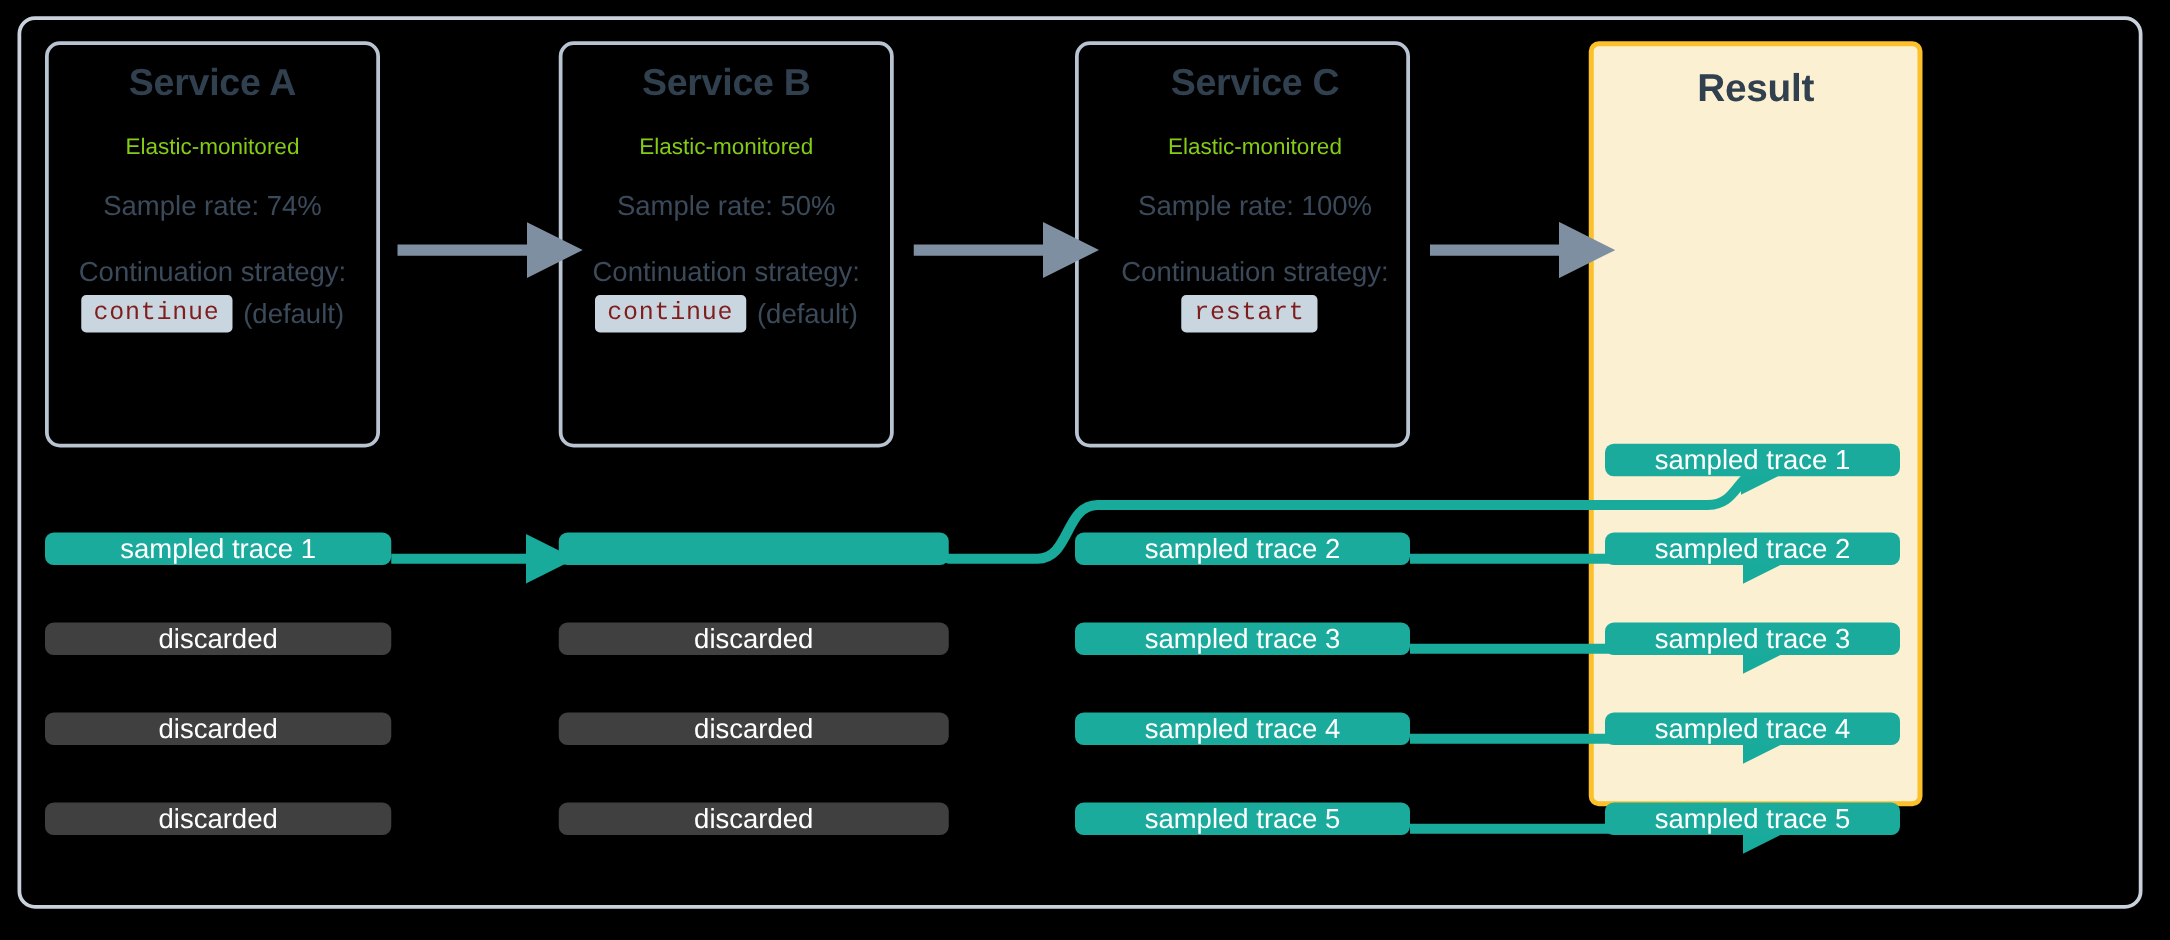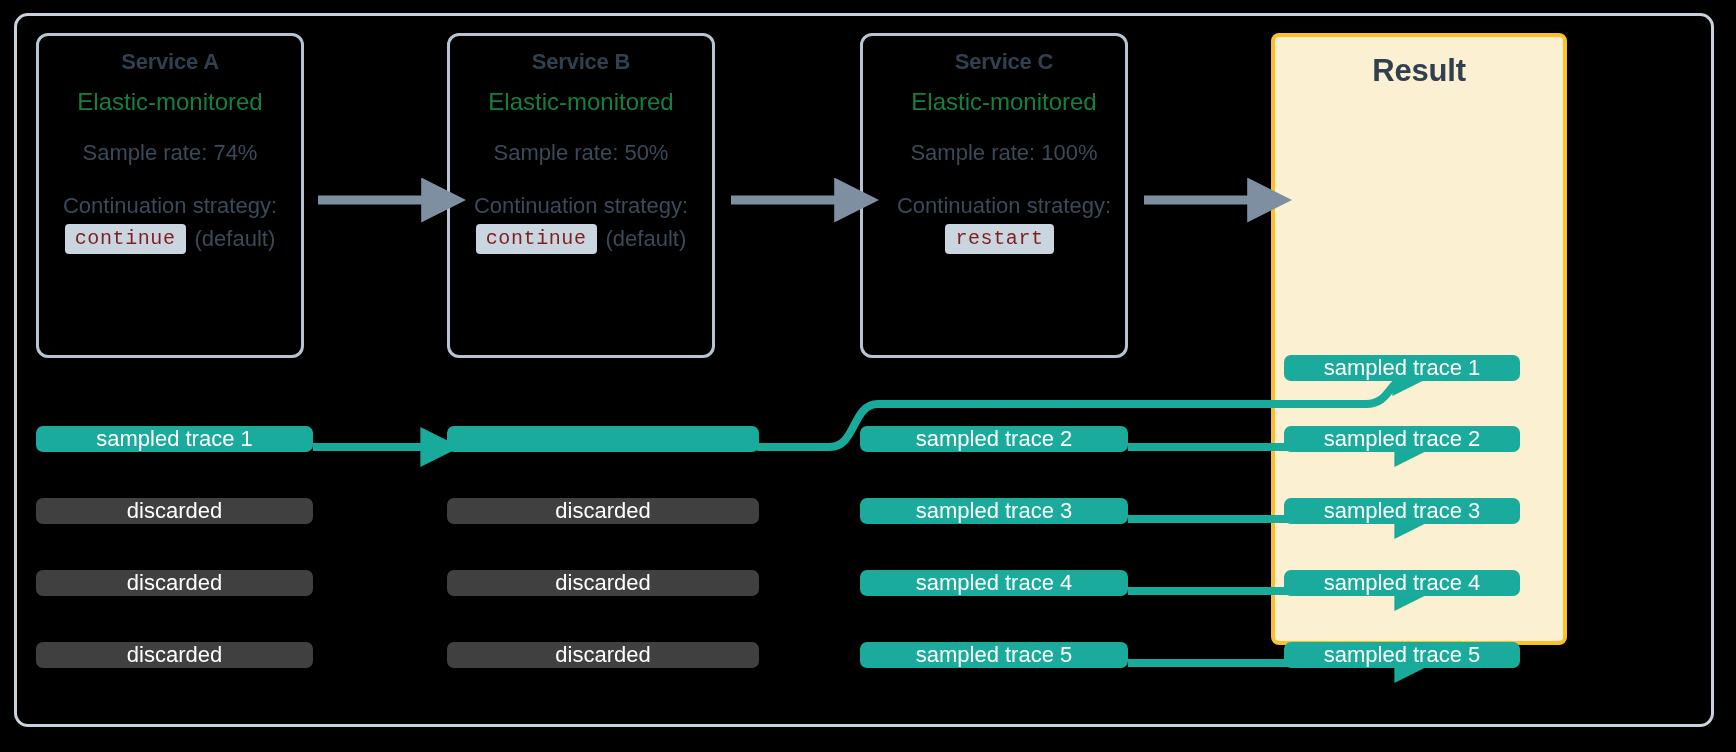--- a/index.html
+++ b/index.html
@@ -19,25 +19,25 @@
 
   
   .svc{
     position:absolute;top:33px;width:268px;height:325px;
     border:3px solid #b9c4d2;border-radius:12px;box-sizing:border-box;
     background:transparent;
     display:flex;flex-direction:column;align-items:center;
     padding-top:14px;
   }
   .svc .title{
-    font-size:22px;font-weight:bold;color:#31404f;letter-spacing:-0.2px;
-    line-height:1.1;margin-bottom:14px;
+    font-size:30px;font-weight:bold;color:#31404f;letter-spacing:-0.2px;
+    line-height:1.1;margin-bottom:24px;
   }
   .svc .sub{
-    font-size:24px;color:#15803d;line-height:1.15;margin-bottom:24px;
+    font-size:18px;color:#84cc16;line-height:1.15;margin-bottom:24px;
   }
   .svc .rate{
     font-size:22px;color:#3b4a5a;line-height:1.15;margin-bottom:26px;
   }
   .svc .contlabel{
     font-size:22px;color:#3b4a5a;line-height:1.33;text-align:center;
     margin-bottom:4px;
   }
   .svc .stratline{
     display:flex;align-items:center;gap:9px;justify-content:center;
@@ -50,21 +50,21 @@
     padding:3px 10px 4px 10px;letter-spacing:0.6px;
     display:inline-block;line-height:1.15;
   }
 
   #svcA{left:36px;}
   #svcB{left:447px;}
   #svcC{left:860px;padding-left:20px;}
 
   
   #result{
-    position:absolute;left:1271px;top:33px;width:296px;height:612px;
+    position:absolute;left:1271px;top:33px;width:267px;height:612px;
     border:4px solid #fcc02a;border-radius:8px;box-sizing:border-box;
     background:#fbf0d2;
   }
   #result .rtitle{
     text-align:center;font-size:31px;font-weight:bold;color:#31404f;
     margin-top:16px;letter-spacing:-0.2px;
   }
 
   
   .bar{

